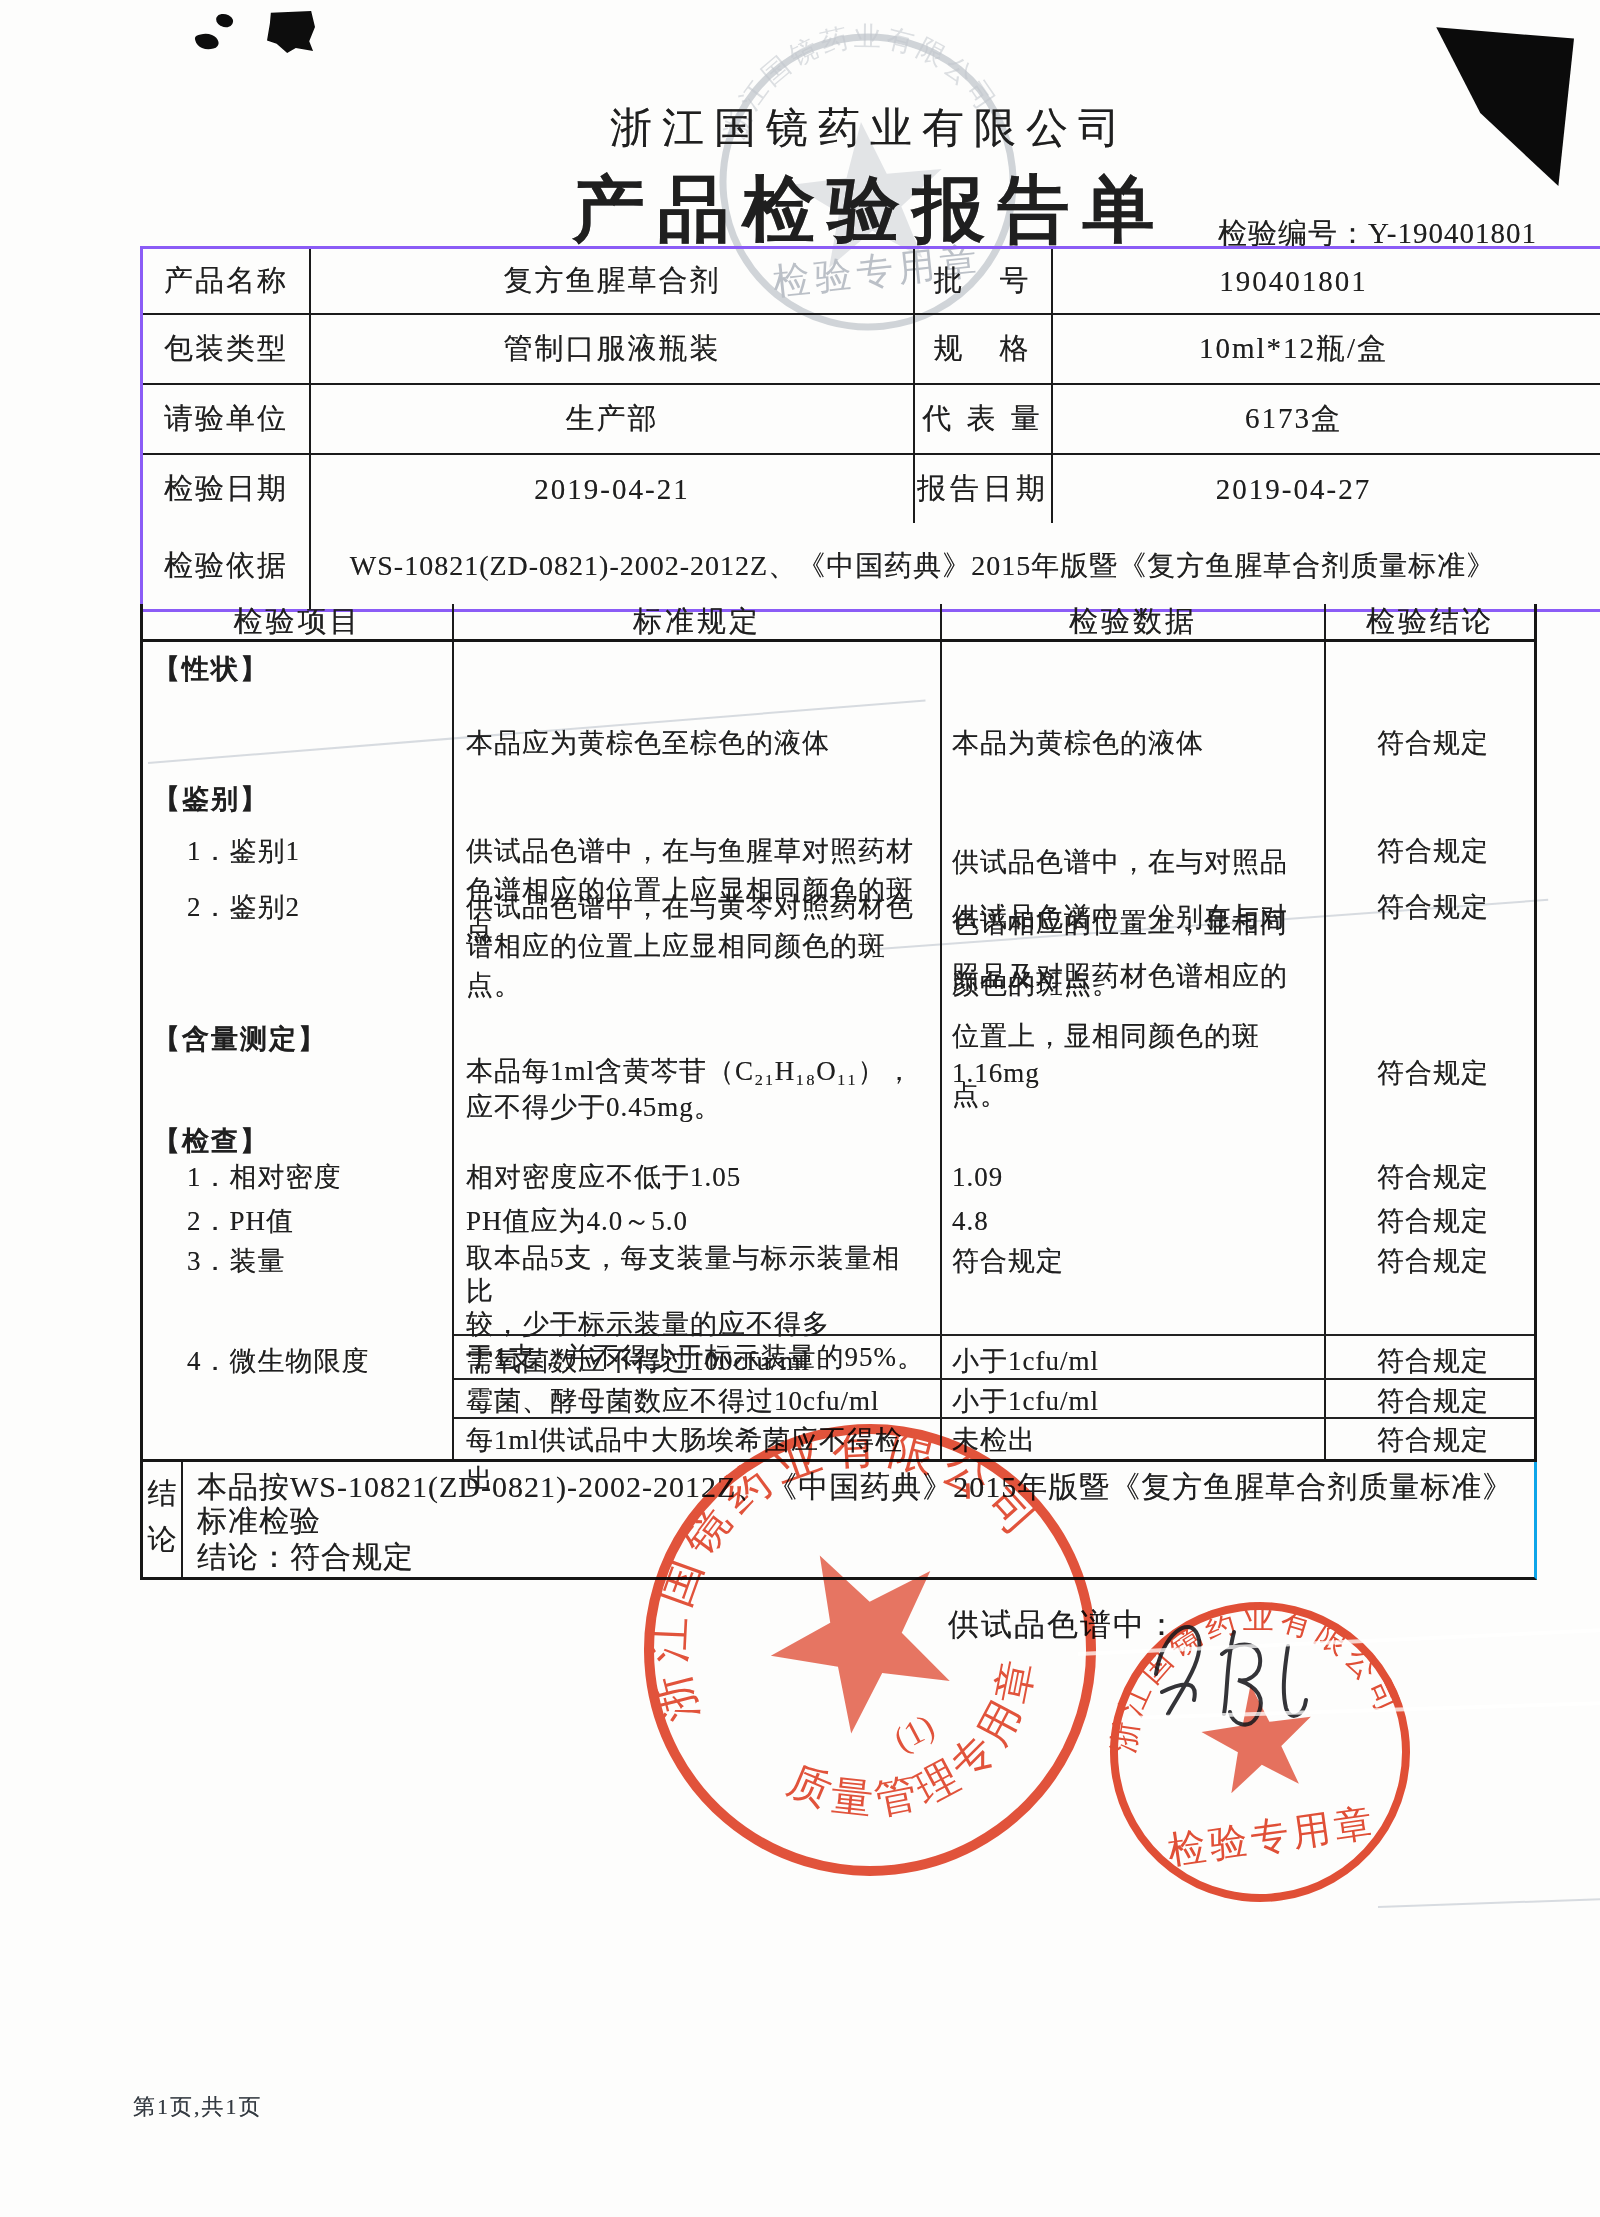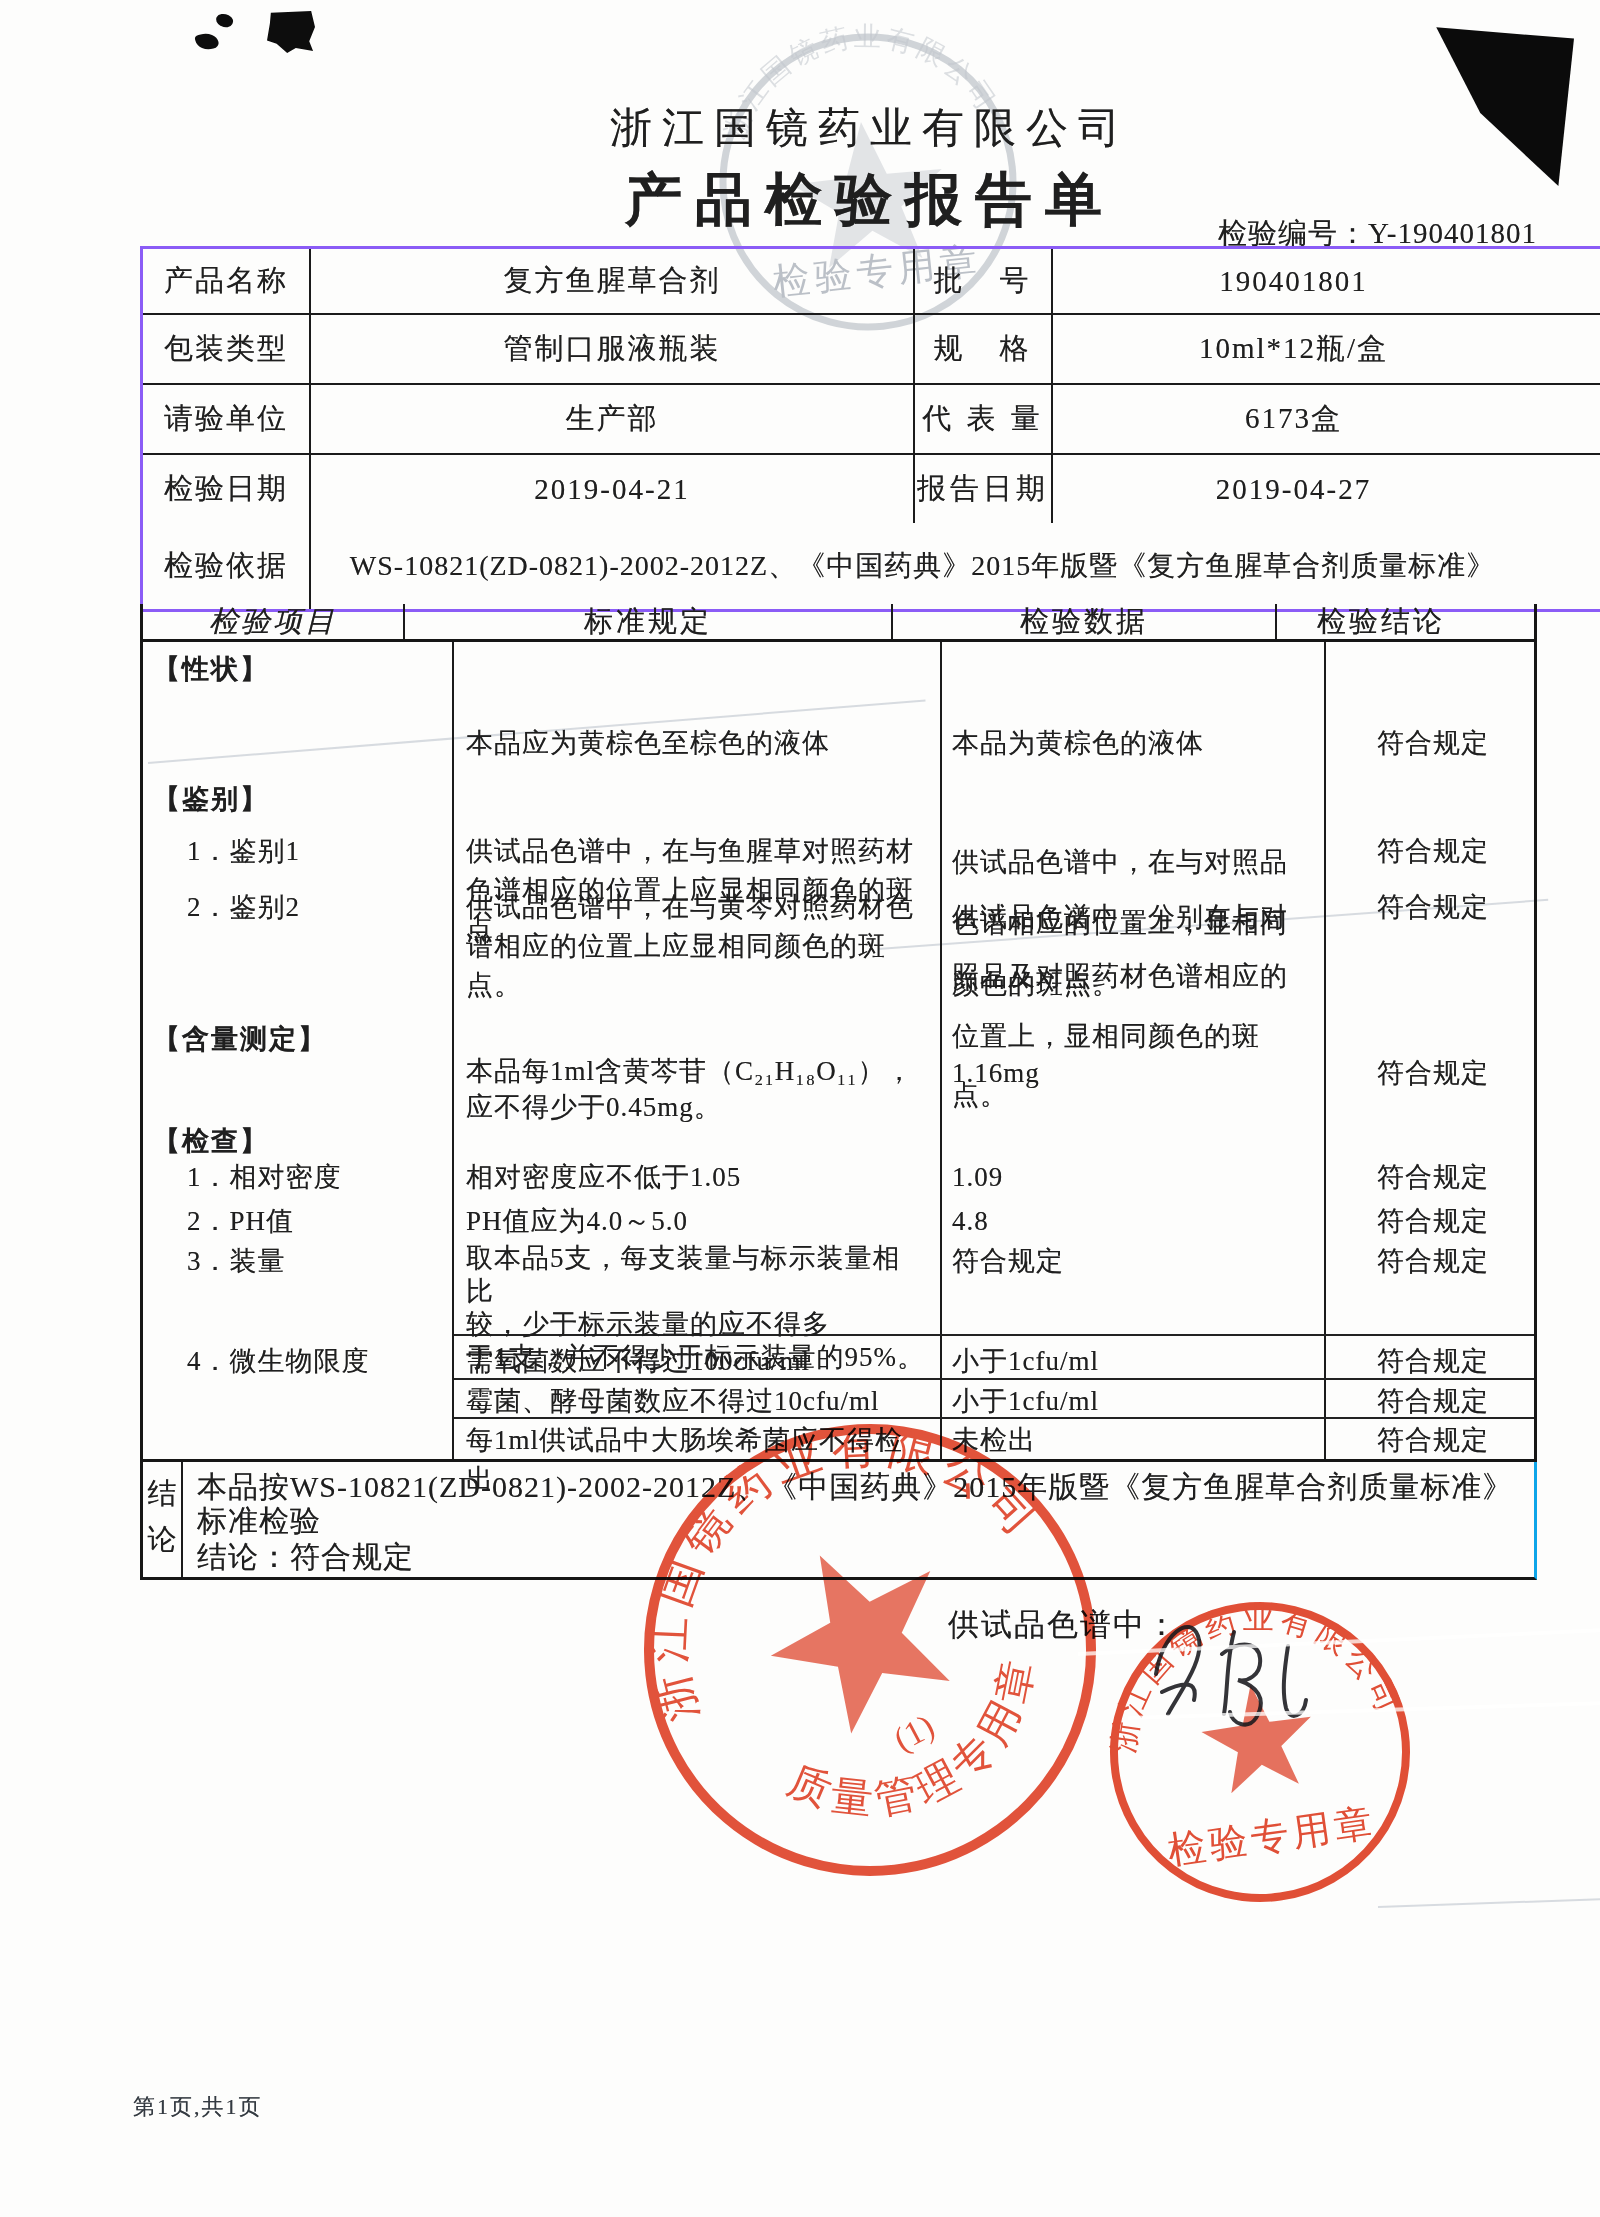--- a/index.html
+++ b/index.html
@@ -19,41 +19,41 @@
   .crease{position:absolute;height:2px;background:rgba(140,152,168,.33);transform-origin:left center;}
   .crease.c1{left:148px;top:762px;width:780px;transform:rotate(-4.6deg);}
   .crease.c2{left:878px;top:948px;width:672px;transform:rotate(-4.2deg);}
   .crease.c3{left:1378px;top:1906px;width:230px;transform:rotate(-2deg);}
   .crease.white{background:rgba(255,255,255,.75);height:4px;z-index:7;}
   .crease.w1{left:1078px;top:1652px;width:530px;transform:rotate(-2.6deg);}
   .crease.w2{left:1128px;top:1716px;width:480px;transform:rotate(-1.8deg);}
   
   .hdr{position:absolute;left:170px;top:100px;width:1400px;text-align:center;}
   .hdr .company{font-size:42px;letter-spacing:10px;}
-  .hdr .title{font-size:57px;font-weight:bold;letter-spacing:13px;margin-top:6px;}
+  .hdr .title{font-size:72px;font-weight:bold;letter-spacing:13px;margin-top:6px;}
   .report-no{position:absolute;right:63px;top:214px;font-size:29px;letter-spacing:1px;}
   
   .info-table{position:absolute;left:140px;top:246px;width:1563px;border:3px solid #8b5cf6;box-sizing:border-box;}
   .irow{display:flex;border-bottom:2px solid #1b1b1b;}
   .irow:last-child{border-bottom:0;}
   .icell{box-sizing:border-box;display:flex;align-items:center;justify-content:center;
     font-size:29px;letter-spacing:2px;border-right:2px solid #1b1b1b;}
   .icell.l1{width:168px;}
   .icell.v1{width:604px;}
   .icell.l2{width:138px;letter-spacing:4px;}
   .icell.v2{width:481px;border-right:0;}
   .irow.h66{height:64px;} .irow.h68{height:68px;}
   .irow.basis{height:86px;}
   .irow.basis .bval{width:1223px;border-right:0;font-size:28px;letter-spacing:1px;}
   
   .rhead{position:absolute;left:140px;top:604px;width:1397px;height:38px;display:flex;
     border-left:3px solid #161616;border-right:3px solid #161616;border-bottom:3px solid #161616;box-sizing:border-box;}
   .rhead .hc{box-sizing:border-box;display:flex;align-items:center;justify-content:center;
     font-size:29px;letter-spacing:3px;border-right:2px solid #1b1b1b;}
-  .rhead .hc:nth-child(1){width:262px;font-style:italic;}
+  .rhead .hc:nth-child(1){width:311px;}
   .rhead .hc:nth-child(2){width:488px;}
   .rhead .hc:nth-child(3){width:384px;}
   .rhead .hc:nth-child(4){width:208px;border-right:0;}
   .rbody{position:absolute;left:140px;top:642px;width:1397px;height:820px;box-sizing:border-box;
     border-left:3px solid #161616;border-right:3px solid #161616;border-bottom:3px solid #161616;}
   .vline{position:absolute;top:0;bottom:0;width:2px;background:#1b1b1b;}
   .vl1{left:309px;} .vl2{left:797px;} .vl3{left:1181px;}
   .mdiv{position:absolute;left:311px;right:0;height:2px;background:#222;}
   .rblk{position:absolute;font-size:27px;letter-spacing:1px;line-height:1.45;}
   .rblk.sec{font-weight:bold;letter-spacing:2px;}

